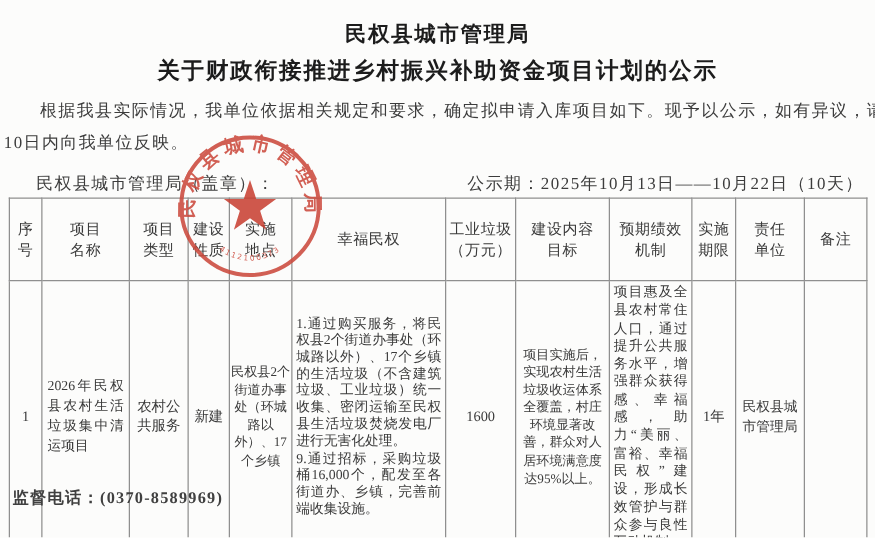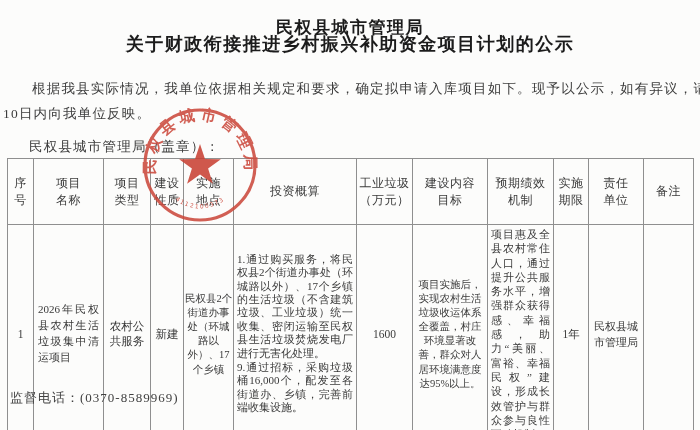--- a/index.html
+++ b/index.html
@@ -5,21 +5,21 @@
   html,body{margin:0;padding:0;}
   .page{
     position:relative;width:700px;height:430px;overflow:hidden;
     background:#fcfcfb;
     font-family:"Liberation Serif","DejaVu Serif",serif;
     color:#3e3e3e;
   }
   .title{position:absolute;left:0;width:700px;text-align:center;
     font-weight:700;color:#1c1c1c;letter-spacing:1.5px;}
   .title1{top:16px;font-size:17px;}
-  .title2{top:32px;font-size:18px;}
+  .title2{top:44px;font-size:18px;}
   .para{position:absolute;font-size:13.5px;letter-spacing:1.2px;color:#3c3c3c;white-space:nowrap;}
   .para1{top:80px;left:32px;}
   .para2{top:105px;left:3px;}
   .stampline{top:138px;left:29px;}
   .period{top:138px;right:9px;left:auto;}
   .doc-table{
     position:absolute;left:7px;top:158px;width:686px;height:225px;
     border-collapse:collapse;table-layout:fixed;
   }
   .doc-table th,.doc-table td{
@@ -32,37 +32,38 @@
   }
   .doc-table td{font-size:11.5px;line-height:1.3;height:160px;}
   td.c{text-align:center;}
   td.cell-name{font-size:11px;text-align:justify;padding:2px 4px;line-height:1.45;}
   td.cell-location{font-size:10.5px;text-align:center;padding:0;line-height:1.35;}
   td.cell-content{font-size:11px;text-align:justify;padding:2px 3px;line-height:1.22;}
   td.cell-content .item{margin:0 0 1px 0;}
   td.cell-performance{font-size:10.5px;text-align:center;padding:1px 2px;line-height:1.35;}
   td.cell-mechanism{font-size:11px;text-align:justify;padding:2px 3px;line-height:1.3;}
   td.cell-responsible{font-size:11px;text-align:center;line-height:1.5;}
-  .footer-line{position:absolute;font-size:13px;letter-spacing:1px;color:#404040;white-space:nowrap;}
+  .footer-line{position:absolute;font-size:13px;letter-spacing:1px;color:#404040;white-space:nowrap;font-weight:bold;}
   .phone{top:389px;left:10px;}
   .note{top:410px;left:10px;font-size:12px;margin-top:48px;}
   .seal{position:absolute;left:140px;top:105px;width:120px;height:120px;opacity:0.88;pointer-events:none;}
 </style>
 </head>
 <body>
 
 <div class="page">
 
   <div class="title title1">民权县城市管理局</div>
   <div class="title title2">关于财政衔接推进乡村振兴补助资金项目计划的公示</div>
 
   <div class="para para1">根据我县实际情况，我单位依据相关规定和要求，确定拟申请入库项目如下。现予以公示，如有异议，请予</div>
   <div class="para para2">10日内向我单位反映。</div>
 
   <div class="para stampline">民权县城市管理局（盖章）：</div>
+  <div class="para period">公示期：2025年10月13日——10月22日（10天）</div>
 
   <table class="doc-table">
     <colgroup>
       <col style="width:26px">
         <col style="width:70px">
         <col style="width:47px">
       <col style="width:33px">
         <col style="width:50px">
         <col style="width:123px">
       <col style="width:56px">
@@ -76,21 +77,21 @@
       <tr>
         <th>序号</th>
         <th>项目
 名称</th>
         <th>项目
 类型</th>
         <th>建设
 性质</th>
         <th>实施
 地点</th>
-        <th>投资概算</th>
+        <th>幸福民权</th>
         <th>工业垃圾
 （万元）</th>
         <th>建设内容
 目标</th>
         <th>预期绩效
 机制</th>
         <th>实施
 期限</th>
         <th>责任
 单位</th>

